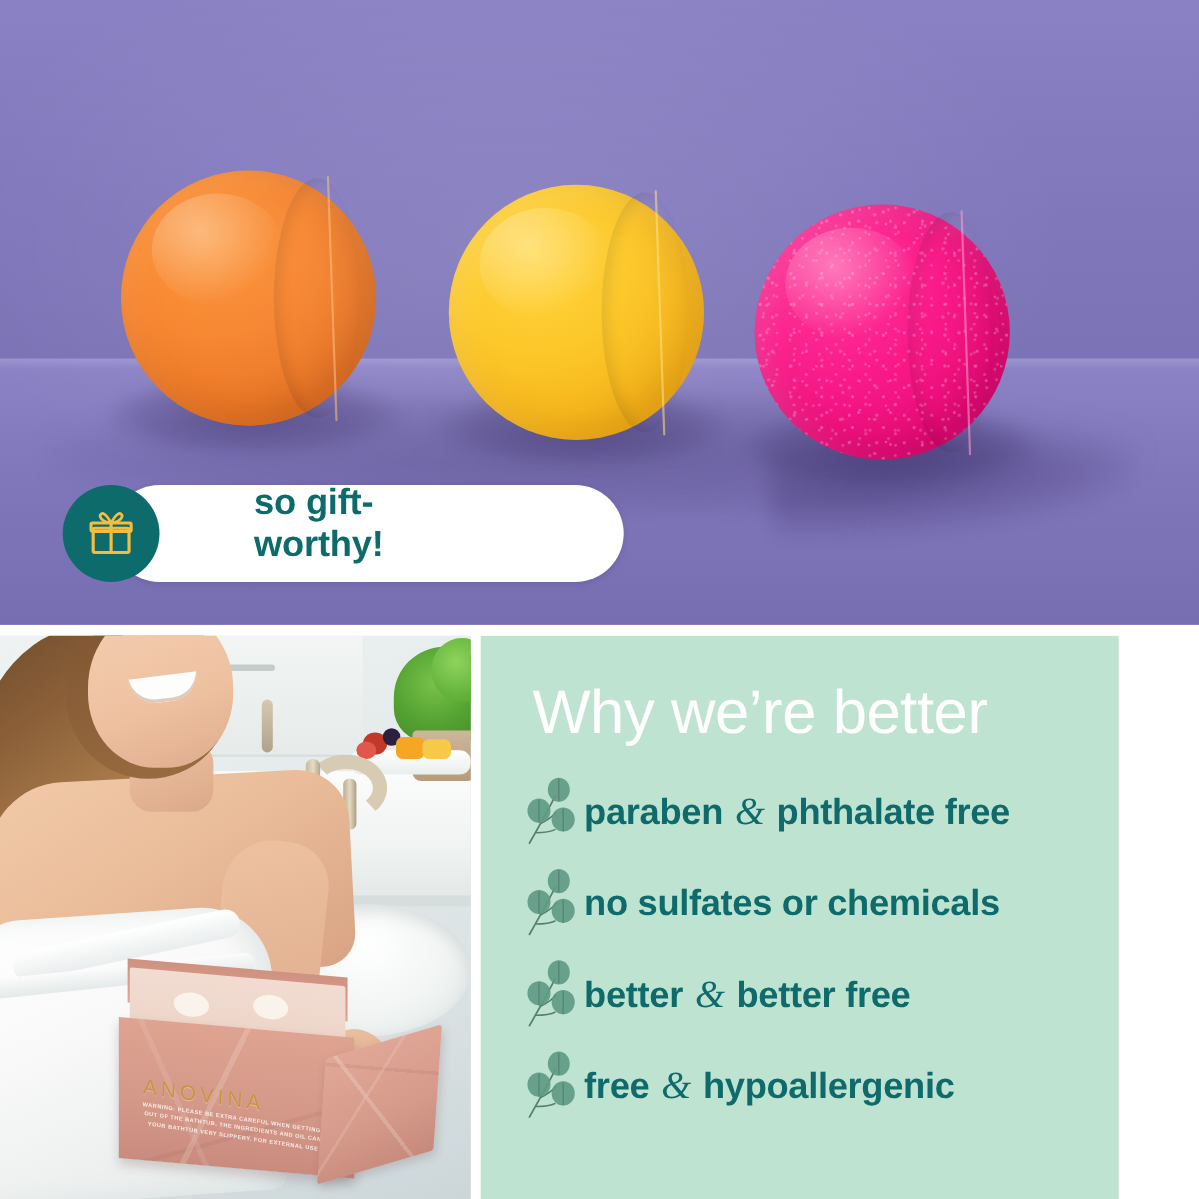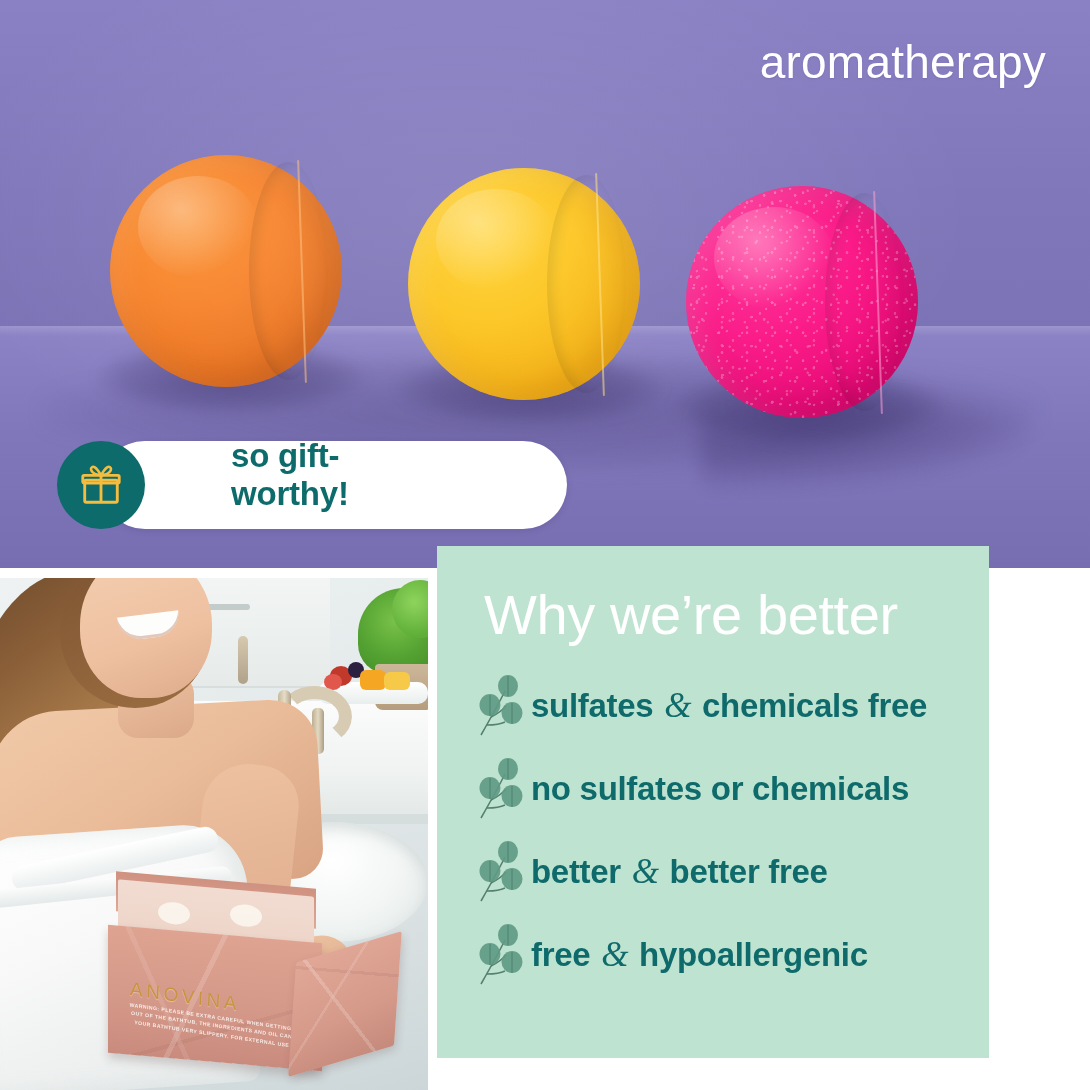--- a/index.html
+++ b/index.html
@@ -246,22 +246,23 @@
     color:rgba(255,252,248,.85);font-size:5.1px;line-height:1.65;letter-spacing:.45px;
     transform:skewY(5deg) rotate(3.5deg);text-align:center;font-weight:700;}
 
   .bb{position:absolute;border-radius:50%;box-shadow:inset -6px -5px 12px rgba(0,0,0,.2), 0 2px 4px rgba(90,60,60,.22);}
   .bb:after{content:"";position:absolute;left:16%;top:12%;width:44%;height:36%;border-radius:50%;
     background:radial-gradient(ellipse at 38% 34%, rgba(255,255,255,.40), rgba(255,255,255,0) 72%);}
   .filler{position:absolute;border-radius:50%;background:#fbf6ee;opacity:.9;}
 
   
   .mint{
-    position:absolute;left:437px;top:546px;width:552px;height:512px;
+    position:absolute;left:437px;top:578px;width:552px;height:512px;
     background:#bfe3d1;
+    padding-left:28px;
   }
   .mint-title{
     position:absolute;left:47px;top:36px;
     color:#ffffff;font-size:56px;font-weight:400;letter-spacing:-.4px;white-space:nowrap;
   }
   .blist{position:absolute;left:34px;top:118px;width:610px;}
   .brow{display:flex;align-items:center;height:83px;}
   .sprig{width:56px;height:66px;flex:0 0 56px;margin-right:4px;}
   .btext{color:#0f6b6b;font-size:33px;font-weight:700;letter-spacing:-.3px;white-space:nowrap;}
   .btext .amp{font-style:italic;font-weight:400;font-family:"Liberation Serif",serif;font-size:35px;padding:0 2px;}
@@ -296,21 +297,20 @@
     <div class="bomb" id="bomb-pink">
       <div class="speck"></div>
       <div class="seam"></div>
       <div class="seamline"></div>
       <div class="hl"></div>
     </div>
 
     <div class="vignette"></div>
 
     <div class="headline">
-      <span>aromatherapy</span>
     </div>
 
     <div class="badge">
       <div class="badge-pill"></div>
       <div class="badge-circle">
         <svg width="46" height="46" viewBox="0 0 48 48">
           <rect x="7" y="19" width="34" height="23" rx="1.6" fill="none" stroke="#f5bd3f" stroke-width="3"></rect>
           <rect x="5" y="14" width="38" height="8" rx="1.4" fill="none" stroke="#f5bd3f" stroke-width="3"></rect>
           <line x1="24" y1="14" x2="24" y2="42" stroke="#f5bd3f" stroke-width="3"></line>
           <path d="M24 14 C24 14 16 13 14 9 C12.6 6.2 15.2 4 17.6 5.6 C20.6 7.6 24 14 24 14 Z" fill="none" stroke="#f5bd3f" stroke-width="2.6" stroke-linejoin="round"></path>
@@ -392,21 +392,21 @@
       <div class="brow">
         <svg class="sprig" viewBox="0 0 56 66">
           <path d="M10 62 C18 48 26 34 34 18" stroke="#55806f" stroke-width="1.6" fill="none"></path>
           <path d="M20 44 C26 41 31 38 35 33" stroke="#55806f" stroke-width="1.4" fill="none"></path>
           <path d="M16 52 C22 52 28 52 34 49" stroke="#55806f" stroke-width="1.4" fill="none"></path>
           <ellipse cx="37" cy="13" rx="10" ry="11" fill="#5f9a84" opacity=".92"></ellipse>
           <ellipse cx="19" cy="32" rx="10.5" ry="11" fill="#5f9a84" opacity=".92"></ellipse>
           <ellipse cx="41" cy="40" rx="10.5" ry="11" fill="#5f9a84" opacity=".92"></ellipse>
           <path d="M37 3 L37 23 M19 22 L19 43 M41 30 L41 51" stroke="#3f6f5e" stroke-width="1.1" opacity=".55"></path>
         </svg>
-        <div class="btext"><span>sulfates </span><span class="amp">&amp;</span><span> chemicals free</span></div>
+        <div class="btext"><span>paraben </span><span class="amp">&amp;</span><span> phthalate free</span></div>
       </div>
 
       <div class="brow">
         <svg class="sprig" viewBox="0 0 56 66">
           <path d="M10 62 C18 48 26 34 34 18" stroke="#55806f" stroke-width="1.6" fill="none"></path>
           <path d="M20 44 C26 41 31 38 35 33" stroke="#55806f" stroke-width="1.4" fill="none"></path>
           <path d="M16 52 C22 52 28 52 34 49" stroke="#55806f" stroke-width="1.4" fill="none"></path>
           <ellipse cx="37" cy="13" rx="10" ry="11" fill="#5f9a84" opacity=".92"></ellipse>
           <ellipse cx="19" cy="32" rx="10.5" ry="11" fill="#5f9a84" opacity=".92"></ellipse>
           <ellipse cx="41" cy="40" rx="10.5" ry="11" fill="#5f9a84" opacity=".92"></ellipse>

